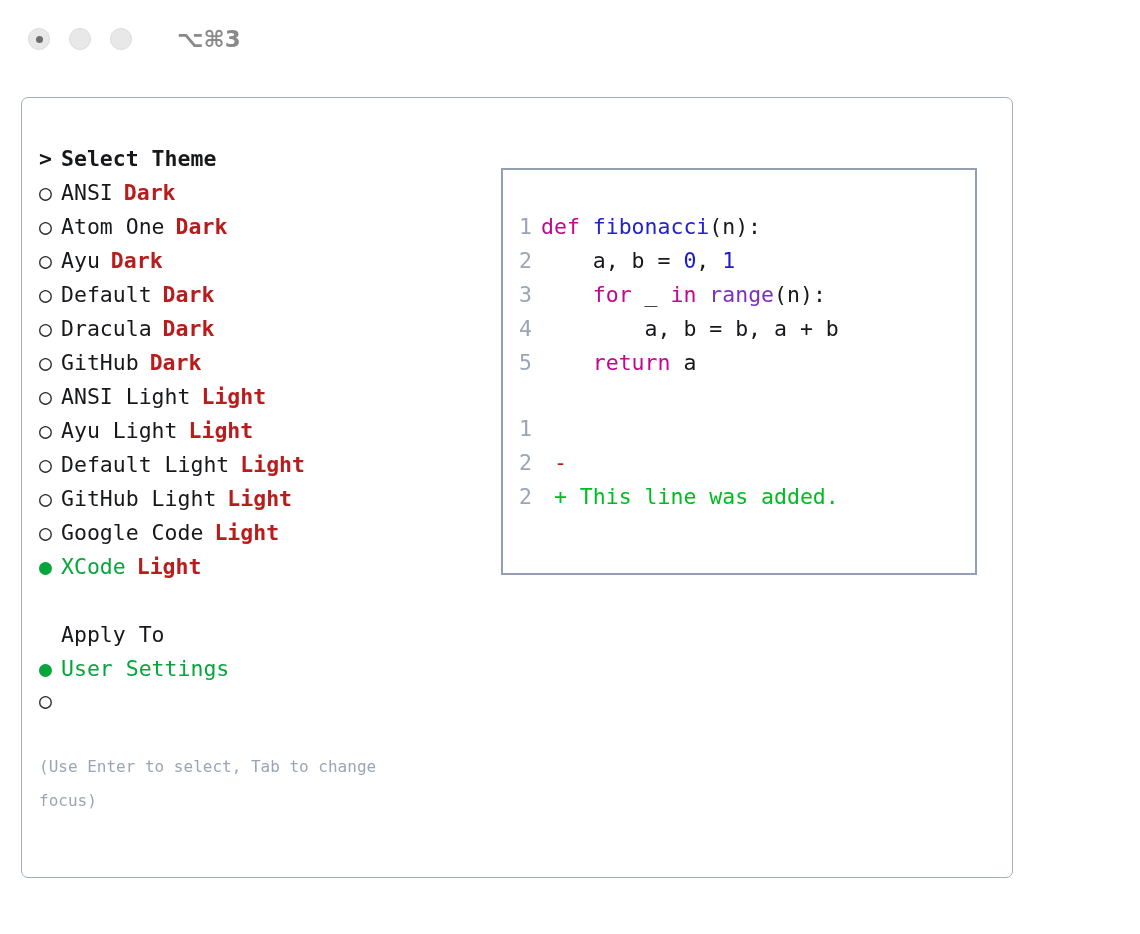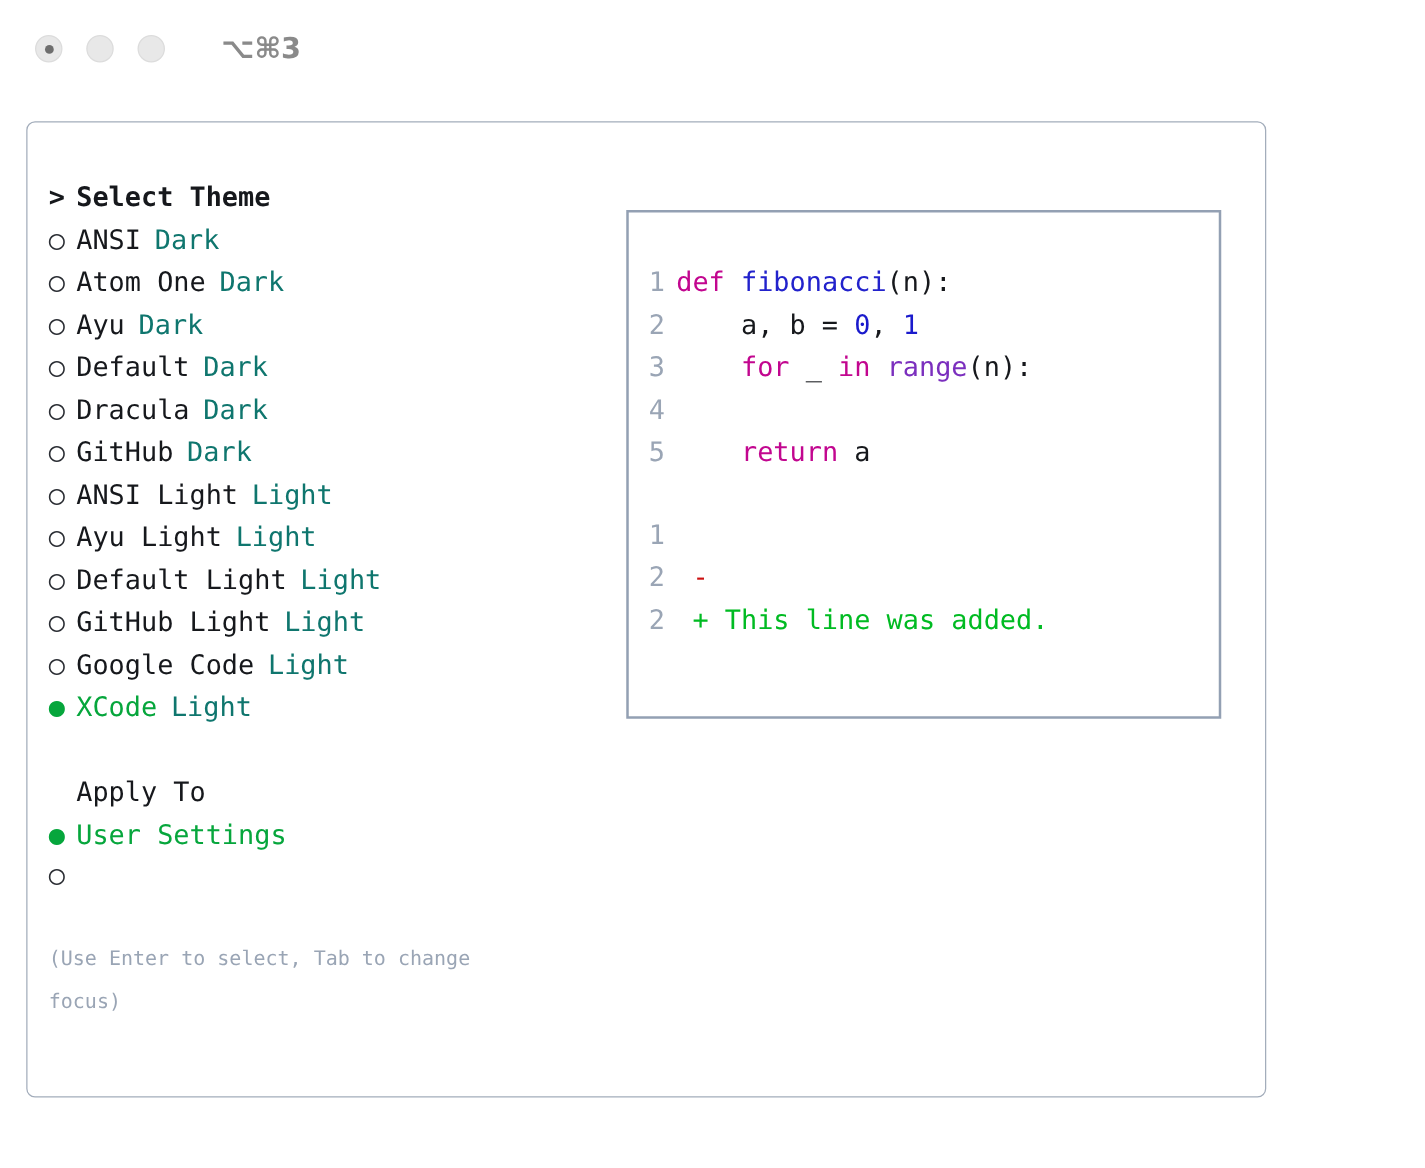--- a/index.html
+++ b/index.html
@@ -103,22 +103,23 @@
   }
   .marker.caret { color: #16181c; font-weight: bold; }
   .marker.radio-off { color: #2a2d33; }
   .marker.radio-on  { color: #06a63c; }
   .marker.blank { color: transparent; }
 
   .label { color: #16181c; }
   .label.bold { font-weight: bold; }
   .label.selected { color: #06a63c; }
   .category {
-    color: #0f766e;
+    color: #b91c1c;
     margin-left: 11px;
+    font-weight: bold;
   }
   .spacer-row { height: 34px; }
 
   #hint-text {
     margin-top: 26px;
     font-size: 16px;
     line-height: 34px;
     color: #9aa5b5;
     width: 400px;
   }
@@ -223,21 +224,21 @@
       <div id="hint-text">(Use Enter to select, Tab to change focus)</div>
     </div>
 
     <div id="preview-column">
 
       <div id="code-box">
         <div id="code-lines">
             <div class="code-line"><span class="ln">1</span><span class="tok-kw">def </span><span class="tok-fn">fibonacci</span><span class="tok-plain">(n):</span></div>
             <div class="code-line"><span class="ln">2</span><span class="tok-plain">    a, b = </span><span class="tok-num">0</span><span class="tok-plain">, </span><span class="tok-num">1</span></div>
             <div class="code-line"><span class="ln">3</span><span class="tok-plain">    </span><span class="tok-kw">for</span><span class="tok-plain"> _ </span><span class="tok-kw">in</span><span class="tok-plain"> </span><span class="tok-builtin">range</span><span class="tok-plain">(n):</span></div>
-            <div class="code-line"><span class="ln">4</span></div>
+            <div class="code-line"><span class="ln">4</span><span class="tok-plain">        a, b = b, a + b</span></div>
             <div class="code-line"><span class="ln">5</span><span class="tok-plain">    </span><span class="tok-kw">return</span><span class="tok-plain"> a</span></div>
           </div>
         <div class="code-blank"></div>
         <div id="diff-lines">
             <div class="code-line"><span class="ln">1</span><span class="diff-context">  </span></div>
             <div class="code-line"><span class="ln">2</span><span class="diff-del"> -</span></div>
             <div class="code-line"><span class="ln">2</span><span class="diff-add"> +</span><span class="diff-add"> This line was added.</span></div>
           </div>
       </div>
     </div>

